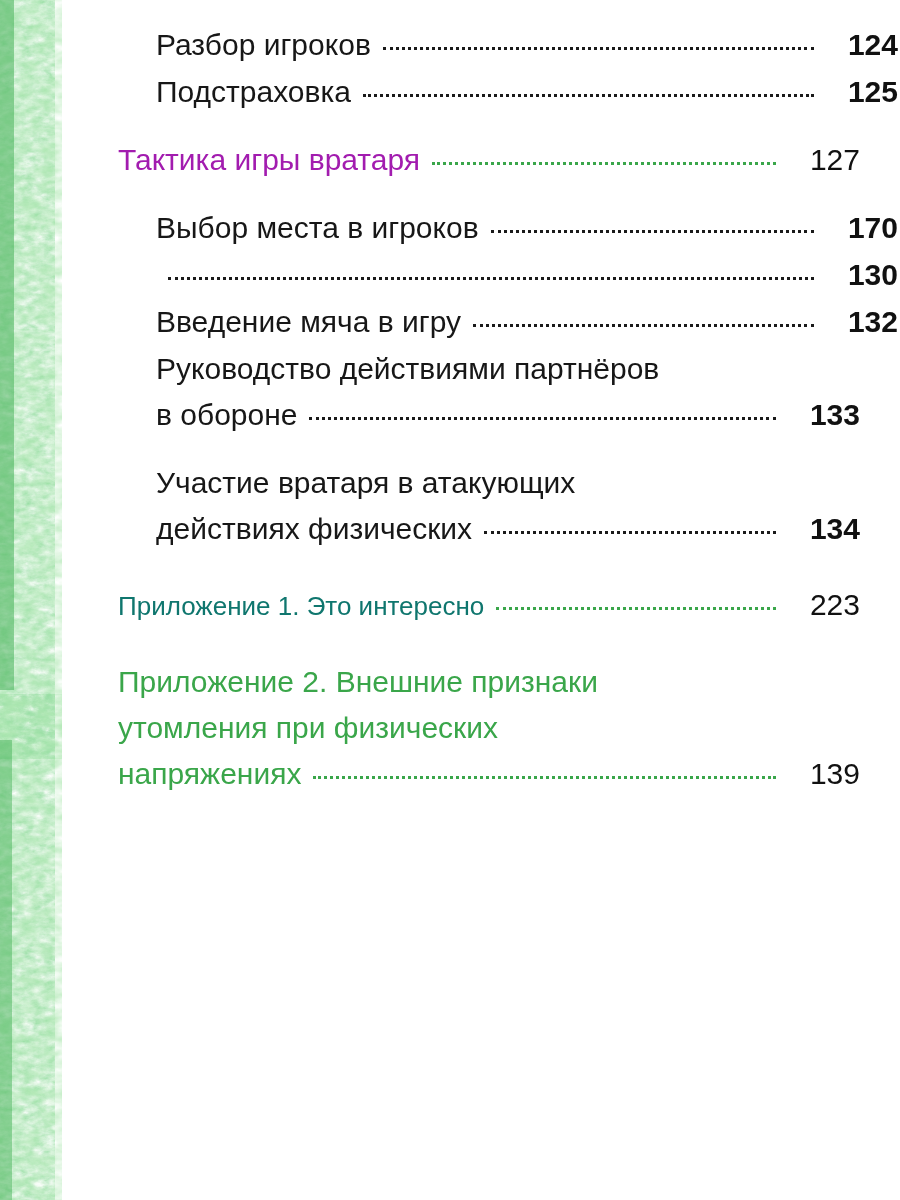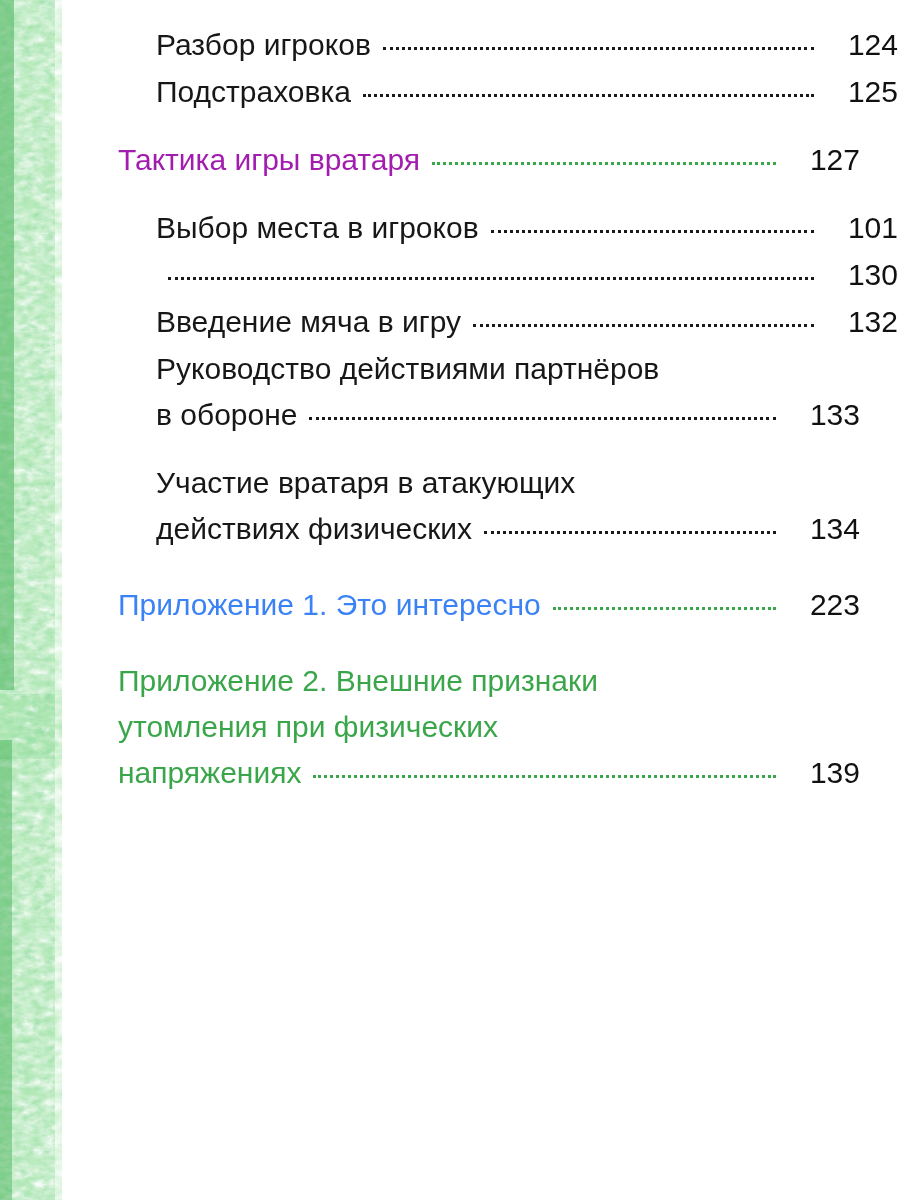--- a/index.html
+++ b/index.html
@@ -75,40 +75,40 @@
   .lvl-sub .toc-title,
   .lvl-sub .toc-page {
     color: #171717;
     font-size: 30px;
     line-height: 46px;
     font-weight: 400;
   }
   .lvl-sub {
     padding-left: 38px;
   }
-  .lvl-sub .toc-page { color: #111111; font-weight: 400; text-align: right; }
+  .lvl-sub .toc-page { color: #111111; font-weight: 700; text-align: right; }
 
   
   .lvl-section .toc-title {
     color: #a21caf;
     font-size: 30px;
     line-height: 46px;
     font-weight: 400;
   }
   .lvl-section .toc-page {
     color: #111111;
     font-size: 30px;
     line-height: 46px;
   }
   .lvl-section .leader { border-bottom-color: #3aa64a; }
 
   
   .lvl-appendix .toc-title {
-    color: #3b82f6;
-    font-size: 30px;
+    color: #0f766e;
+    font-size: 26px;
     line-height: 46px;
   }
   .lvl-appendix .toc-page {
     color: #111111;
     font-size: 30px;
     line-height: 46px;
   }
   .lvl-appendix .leader { border-bottom-color: #3aa64a; }
 
   
@@ -190,21 +190,21 @@
 
     <div class="toc-row lvl-section gap-top-sm">
       <span class="toc-title">Тактика игры вратаря</span>
       <span class="leader"></span>
       <span class="toc-page">127</span>
     </div>
 
     <div class="toc-row lvl-sub gap-top-sm">
       <span class="toc-title">Выбор места в игроков</span>
       <span class="leader"></span>
-      <span class="toc-page">101</span>
+      <span class="toc-page">170</span>
     </div>
 
     <div class="toc-row lvl-sub">
       <span class="leader"></span>
       <span class="toc-page">130</span>
     </div>
 
     <div class="toc-row lvl-sub">
       <span class="toc-title">Введение мяча в игру</span>
       <span class="leader"></span>

